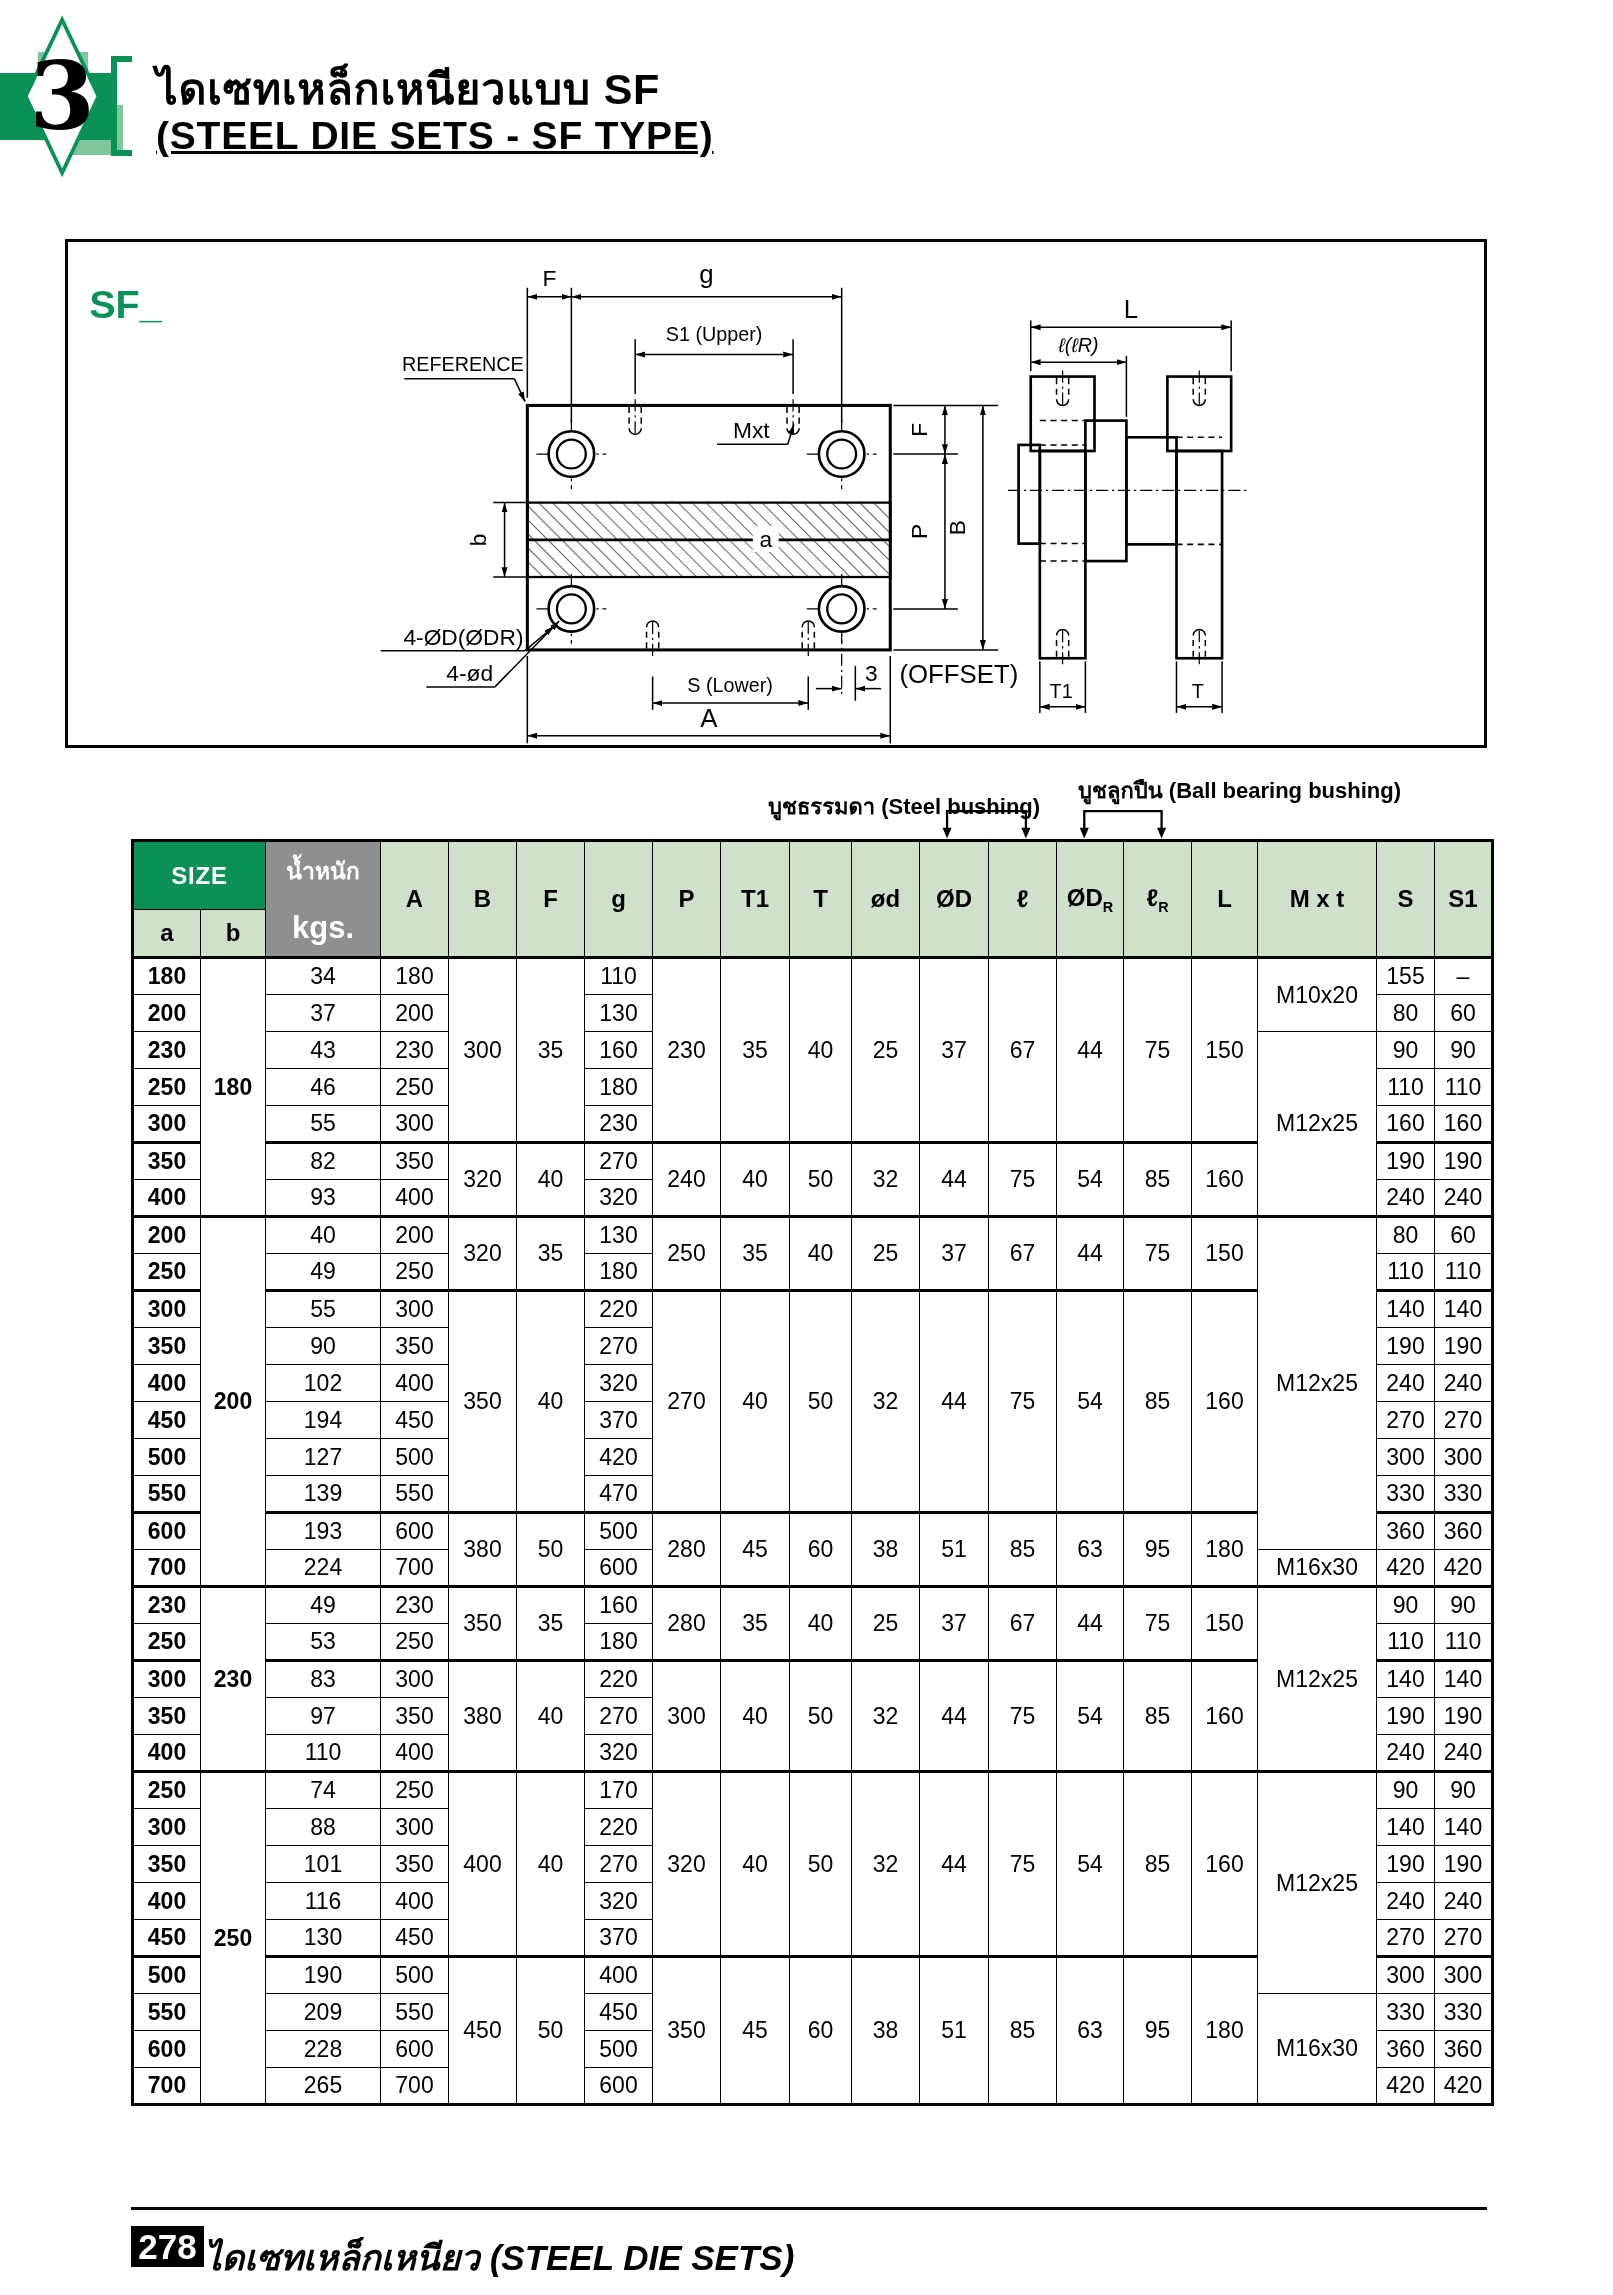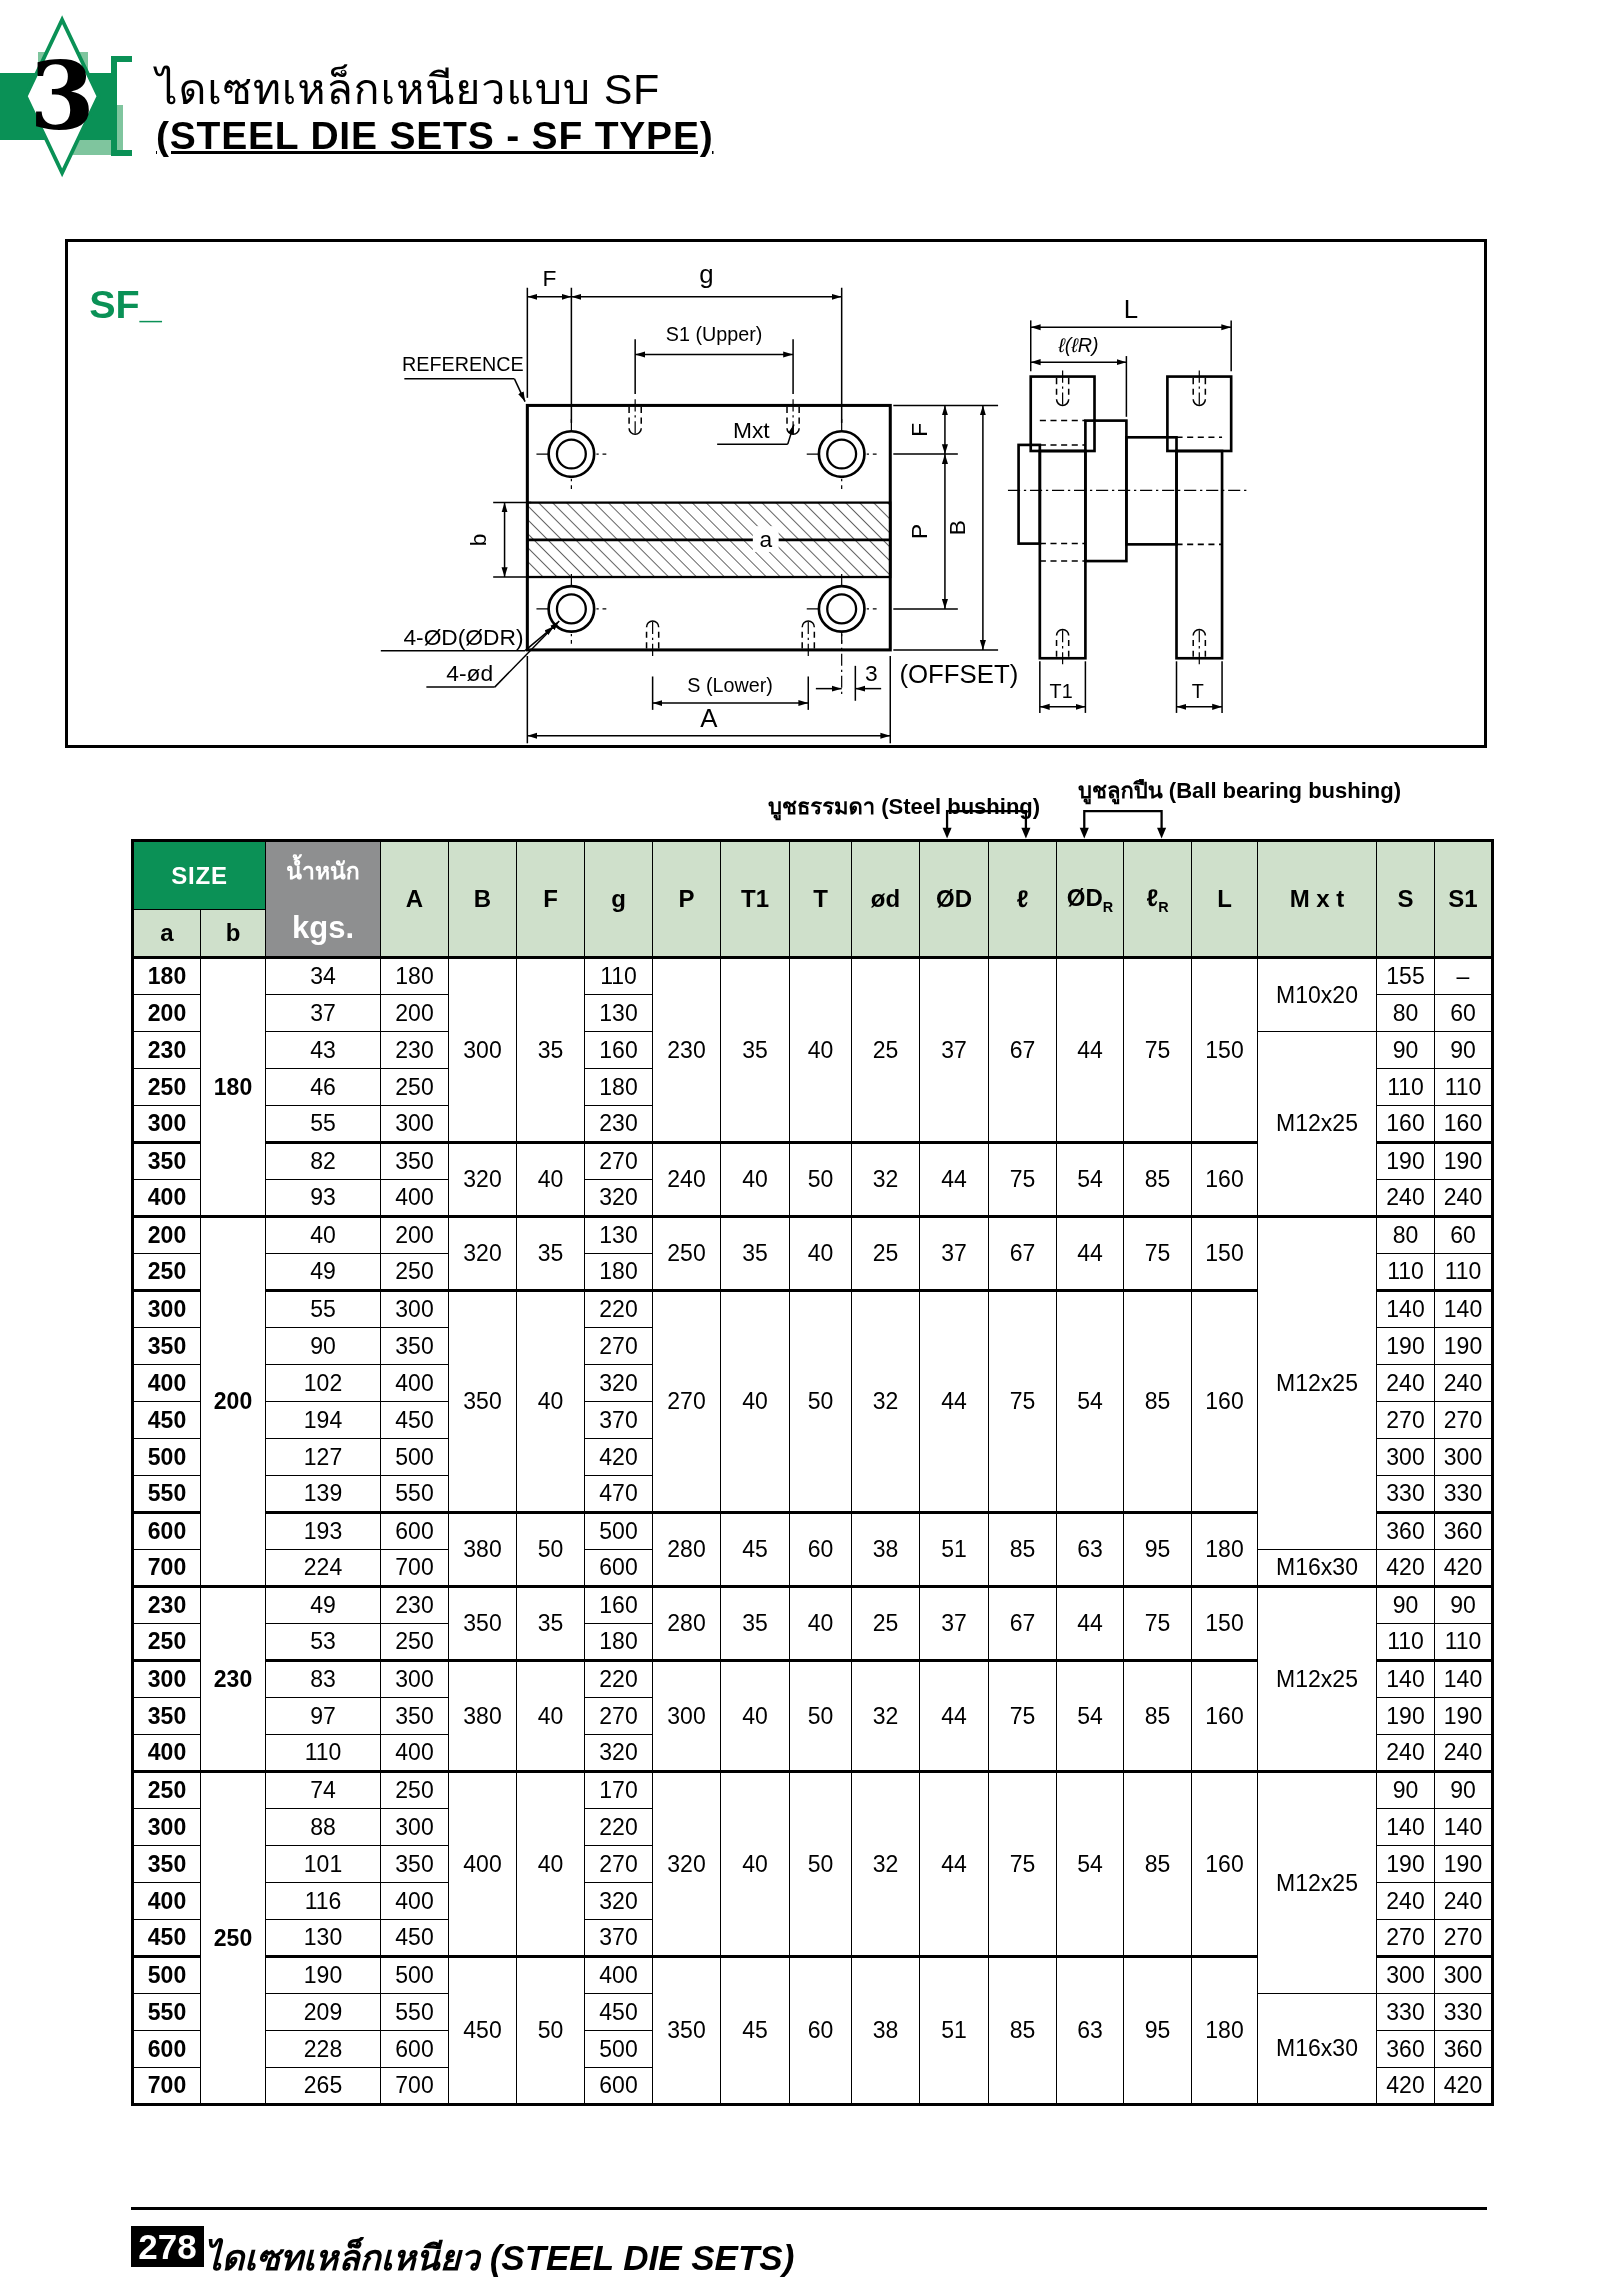--- a/index.html
+++ b/index.html
@@ -3,21 +3,21 @@
 <meta charset="utf-8">
 <style>
   html,body{margin:0;padding:0;background:#fff;}
   body{width:1614px;height:2295px;position:relative;font-family:"Liberation Sans",sans-serif;color:#000;}
   .abs{position:absolute;}
 
   
   .logo-sq{background:#7fc59e;width:50px;height:50px;}
   .logo-band{background:#0a9156;height:67px;}
   .logo-vbar{background:#0a9156;}
-  .chapter-title-thai{left:156px;top:55px;font-size:43px;font-weight:normal;letter-spacing:0.8px;}
+  .chapter-title-thai{left:156px;top:55px;font-size:43px;font-weight:bold;letter-spacing:0.8px;}
   .chapter-title-en{left:156px;top:114px;font-size:39px;font-weight:bold;letter-spacing:0.8px;text-decoration:underline;}
 
   
   .diagram-box{left:65px;top:239px;width:1422px;height:509px;border:3px solid #000;box-sizing:border-box;}
   svg text{font-family:"Liberation Sans",sans-serif;fill:#000;}
   .ol{fill:none;stroke:#000;stroke-width:3.5;}
   .ol4{fill:none;stroke:#000;stroke-width:4;}
   .thin{fill:none;stroke:#000;stroke-width:2;}
   .dash{fill:none;stroke:#000;stroke-width:2;stroke-dasharray:8 6;}
   .cl{fill:none;stroke:#000;stroke-width:1.6;stroke-dasharray:16 5 3 5;}

